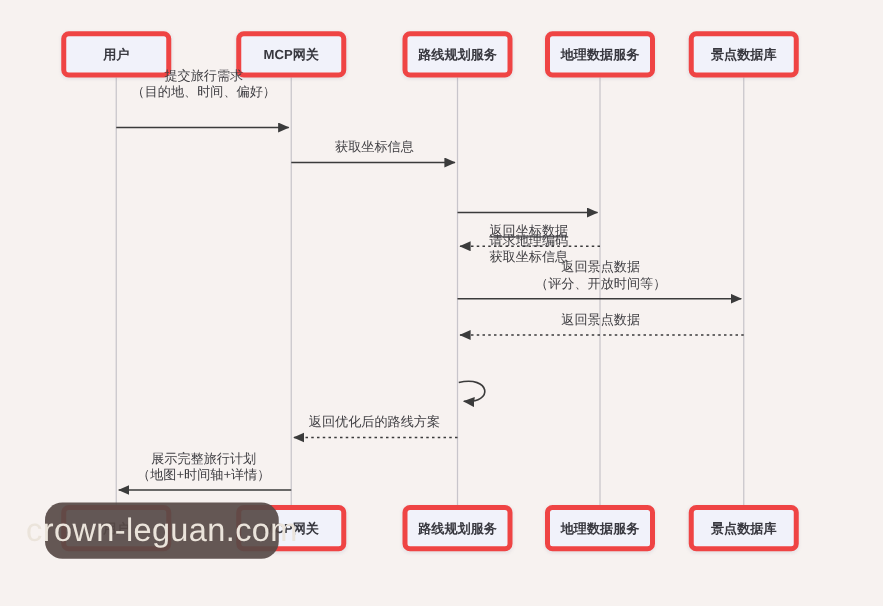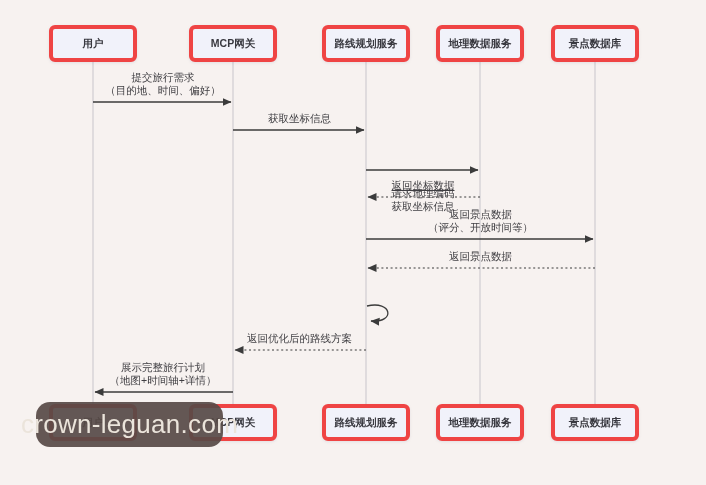--- a/index.html
+++ b/index.html
@@ -98,21 +98,21 @@
     </div>
     <div class="p-box" style="left: 436px; top: 404px;">
       <span>地理数据服务</span>
     </div>
     <div class="p-box" style="left: 551px; top: 25px;">
       <span>景点数据库</span>
     </div>
     <div class="p-box" style="left: 551px; top: 404px;">
       <span>景点数据库</span>
     </div>
-    <div class="msg-label" style="left: 163px; top: 71px;">
+    <div class="msg-label" style="left: 163px; top: 55px;">
       <span>提交旅行需求</span>
       <span>（目的地、时间、偏好）</span>
     </div>
     <div class="msg-label" style="left: 299.5px; top: 111.5px;">
       <span>获取坐标信息</span>
     </div>
     <div class="msg-label" style="left: 423px; top: 139px; margin-top: 48px;">
       <span>请求地理编码</span>
       <span>获取坐标信息</span>
     </div>

